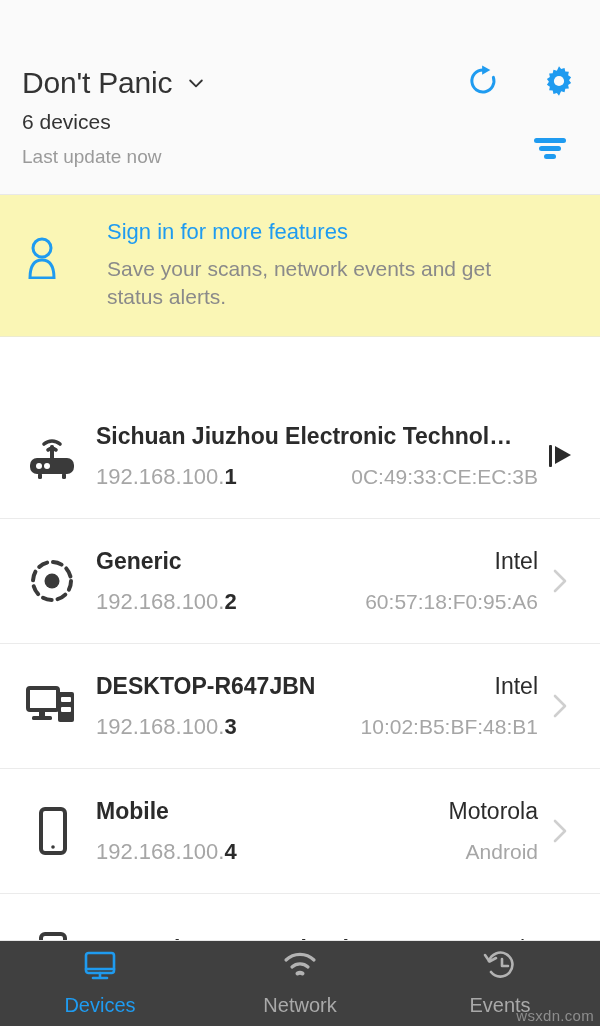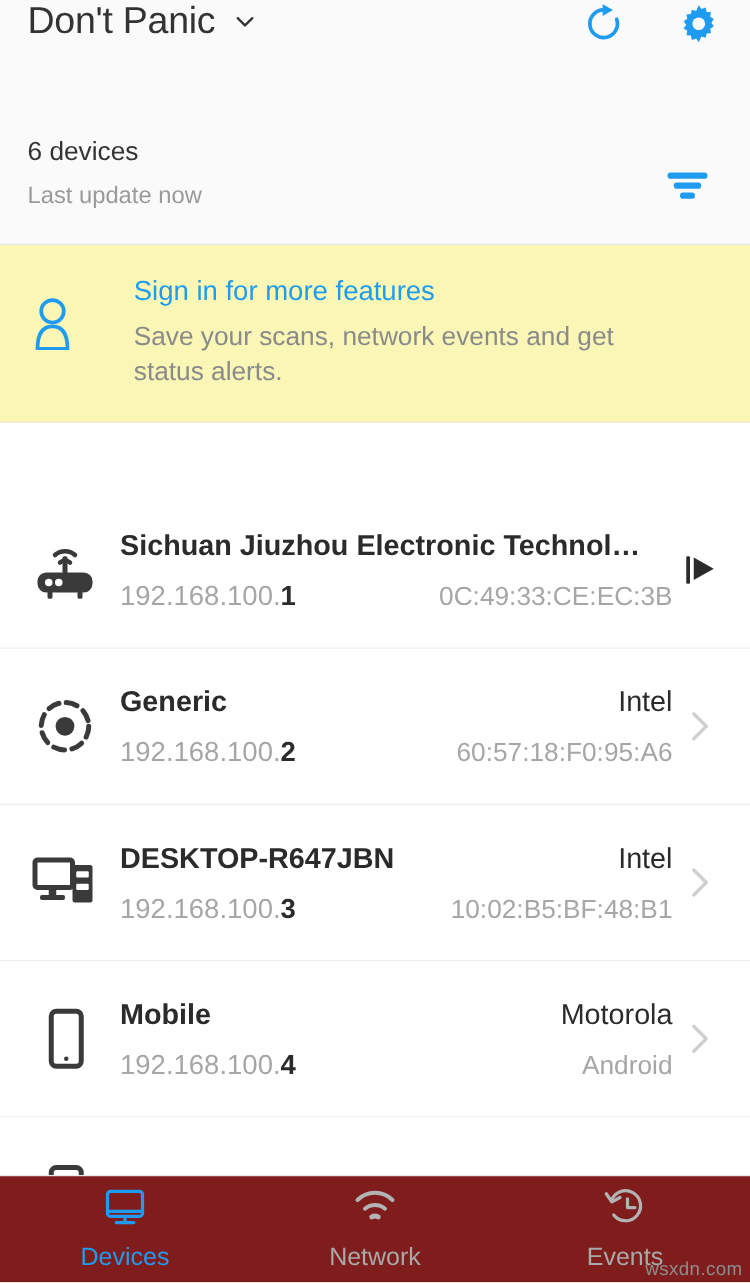--- a/index.html
+++ b/index.html
@@ -7,34 +7,34 @@
     width: 600px; height: 1026px;
     font-family: "Liberation Sans", sans-serif;
     background: #ffffff;
     overflow: hidden;
   }
   #app { position: relative; width: 600px; height: 1026px; overflow: hidden; background: #fff; }
 
   
   .topbar {
     height: 100px; background: #fafafa;
-    display: flex; align-items: flex-start; padding: 0 22px;
+    display: flex; align-items: flex-end; padding: 0 22px;
   }
   .title-wrap { display: flex; align-items: center; gap: 14px; flex: 1; }
   .title {
     font-size: 30px; color: #333333; letter-spacing: -0.2px;
   }
   .chev-down { width: 20px; height: 20px; display:block; }
   .topbar-actions { display: flex; align-items: center; gap: 38px; }
   .icon-btn { width: 38px; height: 38px; display: flex; align-items: center; justify-content: center; }
 
   
   .summary {
     background: #fafafa; padding: 10px 22px 26px 22px;
-    display: flex; align-items: flex-start;
+    display: flex; align-items: center;
     border-bottom: 1px solid #e8e8e8;
   }
   .summary-text { flex: 1; }
   .dev-count { font-size: 21px; color: #333; margin-bottom: 12px; }
   .last-update { font-size: 19px; color: #9a9a9a; }
   .filter-btn { padding-top: 22px; padding-right: 8px; }
 
   
   .banner {
     background: #FAF6B5; display: flex; align-items: flex-start;
@@ -63,21 +63,21 @@
   }
   .vendor { font-size: 23px; color: #2b2b2b; padding-left: 14px; white-space: nowrap; }
   .ip { font-size: 22px; color: #a6a6a6; flex: 1; white-space: nowrap; }
   .ip b { color: #2b2b2b; font-weight: bold; }
   .mac { font-size: 21px; color: #a6a6a6; padding-left: 14px; white-space: nowrap; }
   .row-end { width: 44px; flex: 0 0 44px; display: flex; align-items: center; justify-content: center; }
 
   
   .bottomnav {
     position: absolute; left: 0; right: 0; bottom: 0; height: 86px;
-    background: #7f1d1d; border-top: 1px solid #e8e8e8;
+    background: #404040; border-top: 1px solid #e8e8e8;
     display: flex; align-items: center;
   }
   .navitem {
     flex: 1; display: flex; flex-direction: column;
     align-items: center; justify-content: center; gap: 8px;
   }
   .navlabel { font-size: 20px; color: #a9a9a9; }
   .navitem.active .navlabel { color: #1f9bf0; }
   .watermark {
     position: absolute; right: 6px; bottom: 2px;

